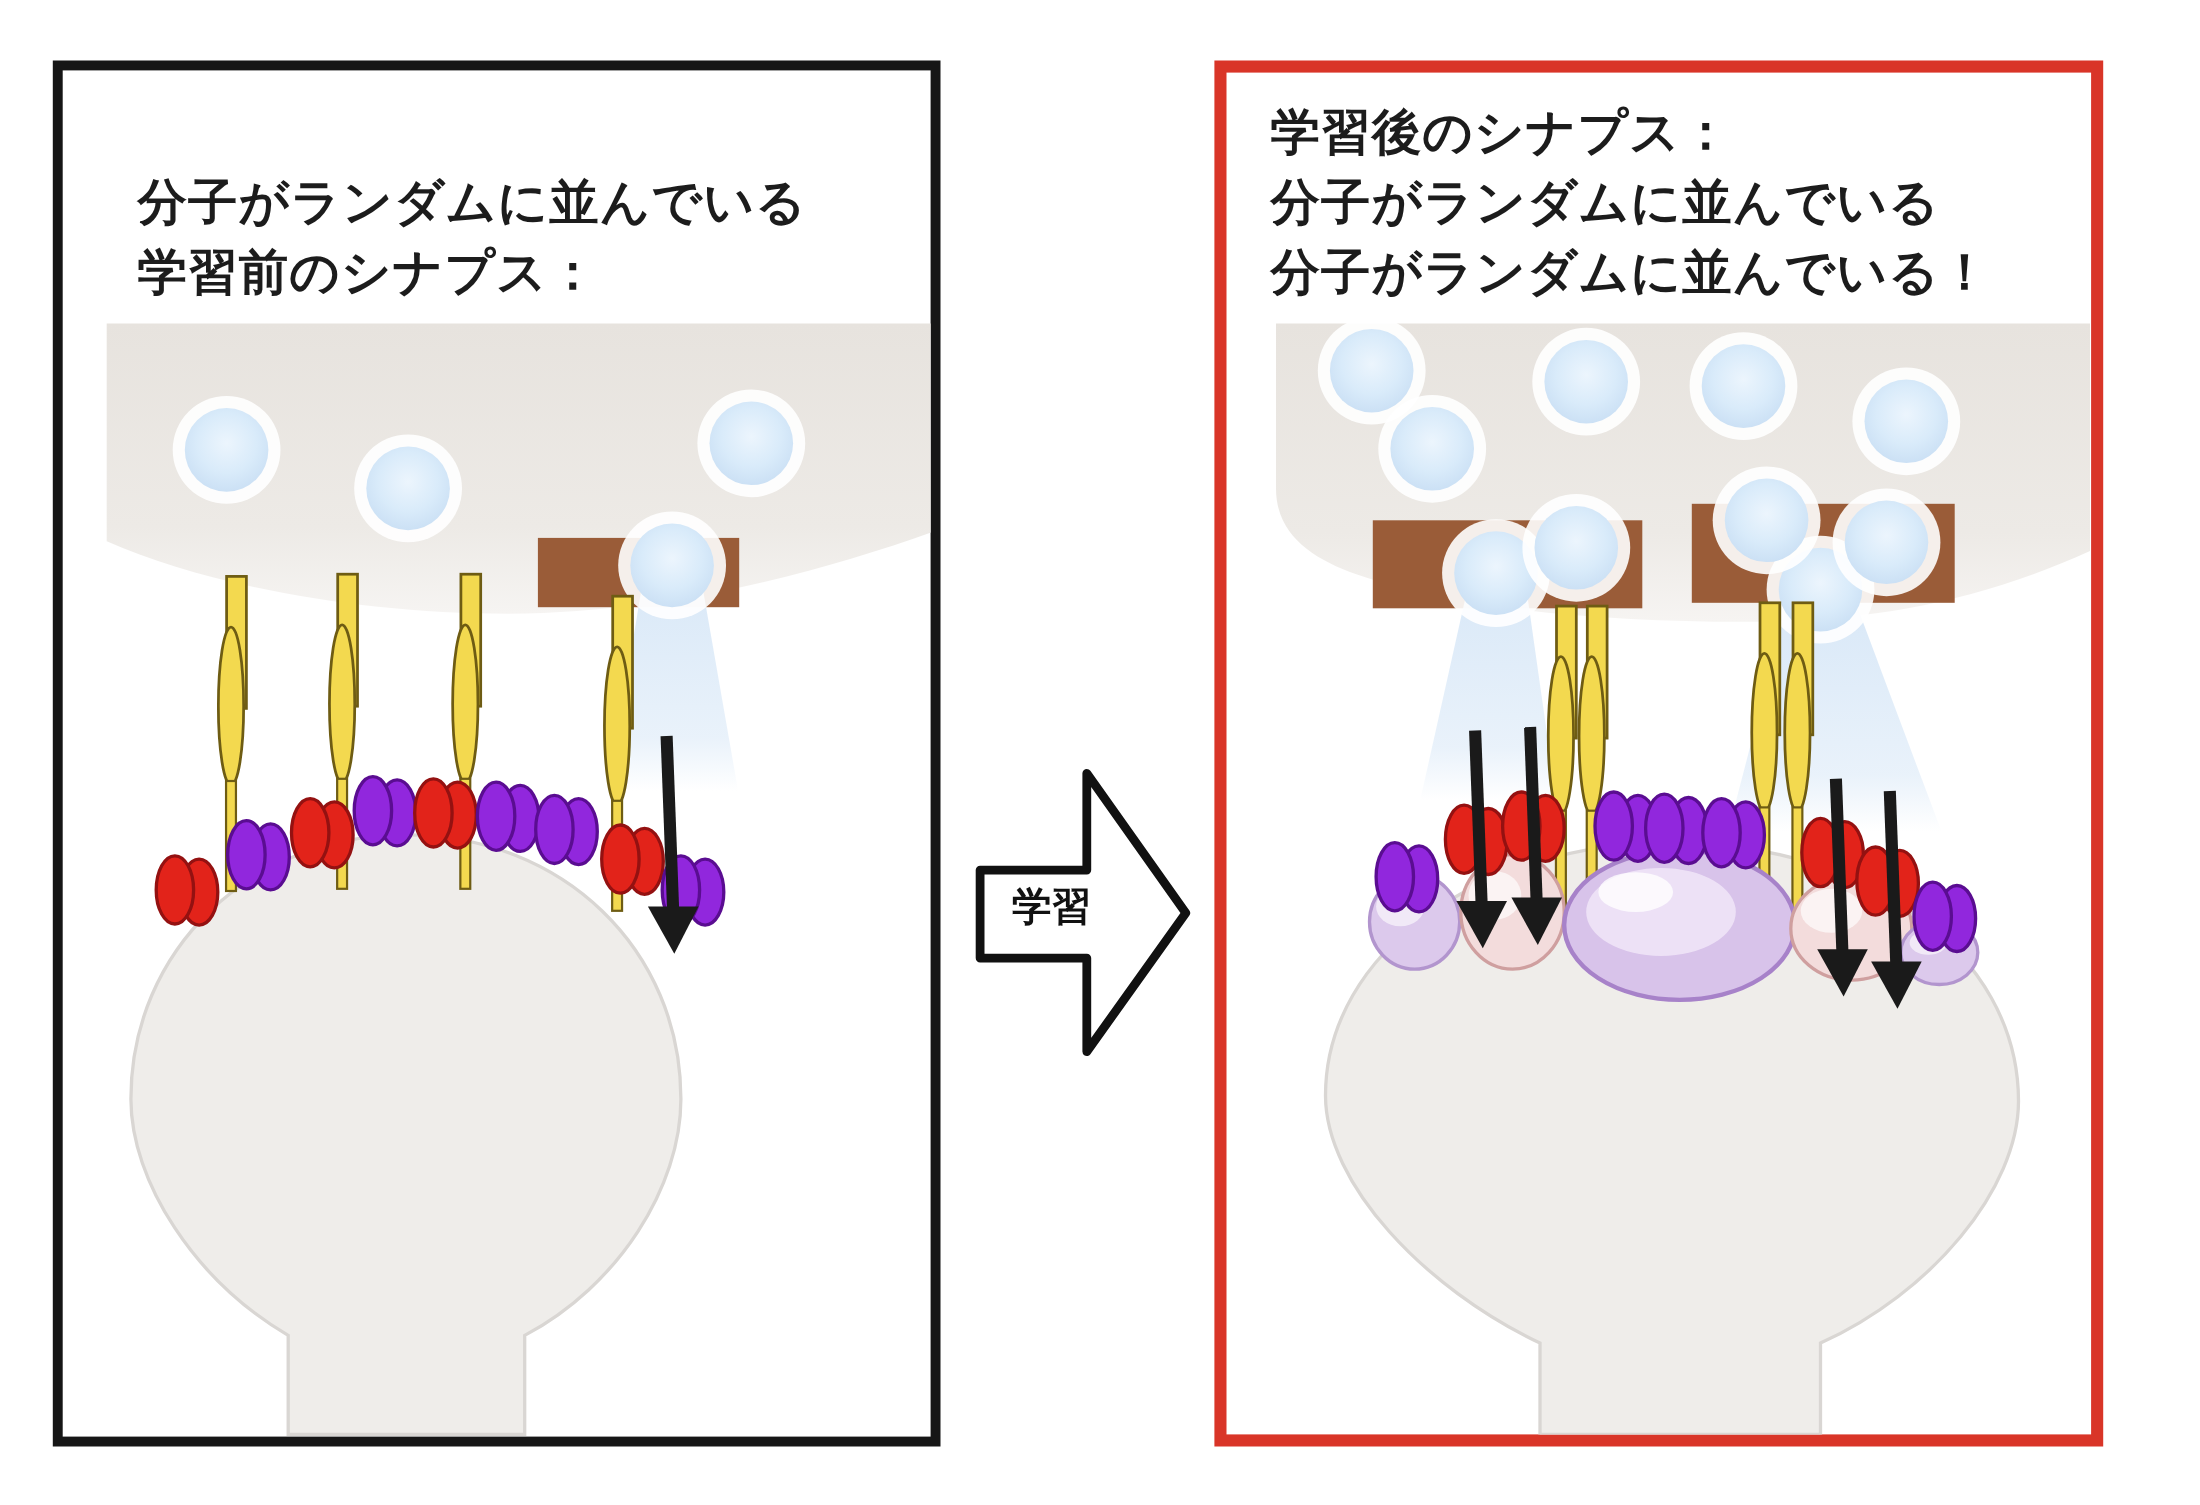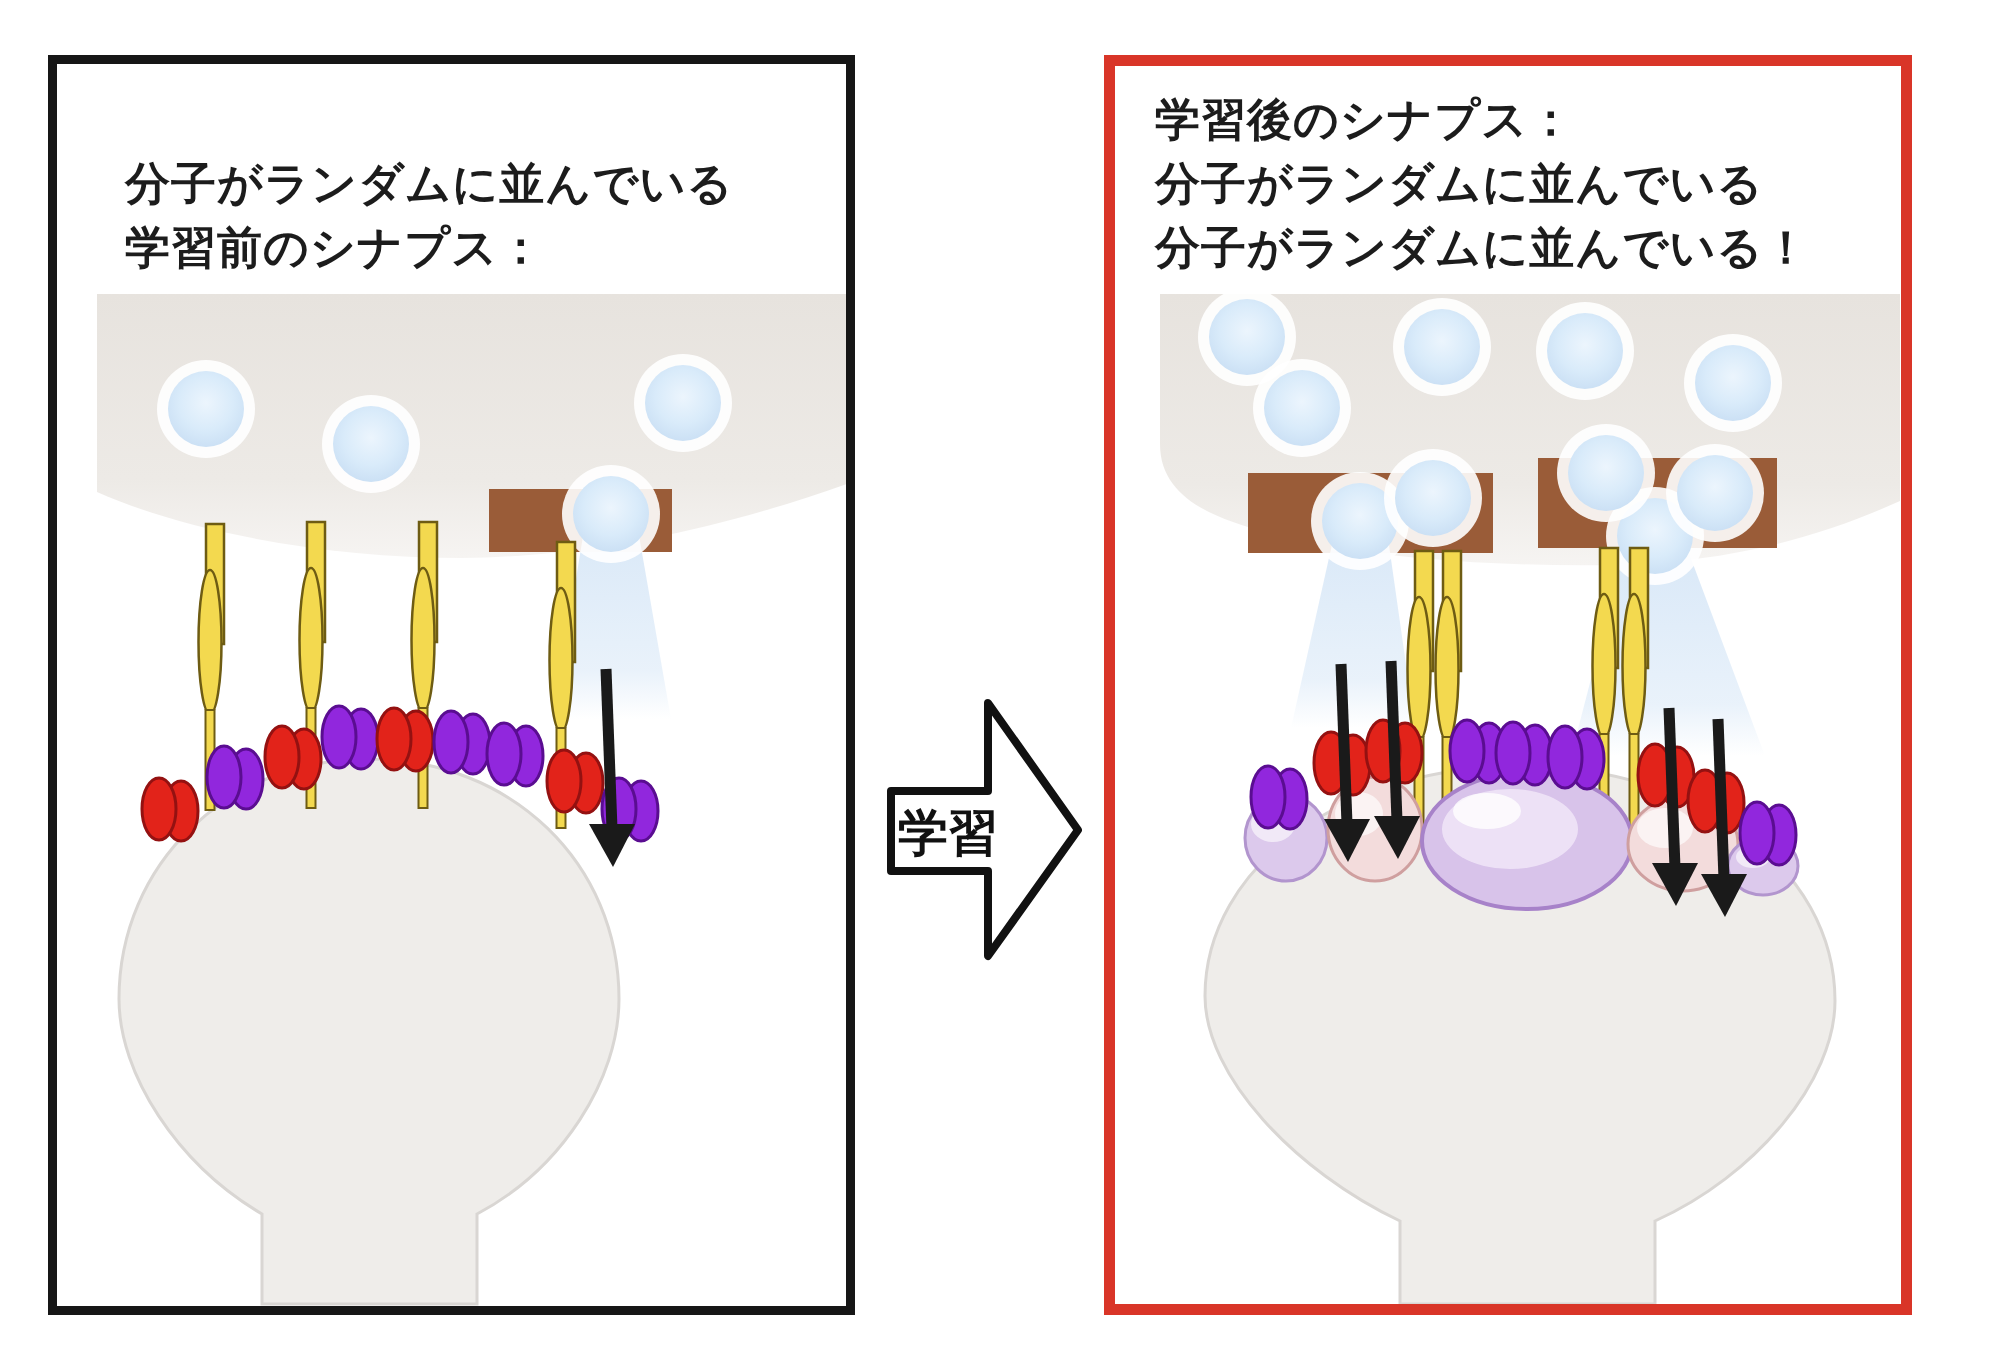--- a/index.html
+++ b/index.html
@@ -9,22 +9,22 @@
   #panel-before{left:48px;width:807px;border:9px solid #161616;}
   #panel-after{left:1104px;width:808px;border:11px solid #d93528;}
   .panel svg{position:absolute;left:0;top:0;width:100%;height:100%;}
   .ptitle{position:absolute;z-index:5;color:#1c1c1c;font-size:45px;line-height:64px;
           font-weight:600;letter-spacing:1px;white-space:nowrap;}
   #title-before{left:68px;top:88px;}
   #title-after{left:40px;top:22px;}
   .ptitle span{display:block;}
   #learn-arrow{position:absolute;left:878px;top:688px;width:214px;height:284px;}
   #learn-arrow svg{position:absolute;left:0;top:0;}
-  #learn-arrow .lbl{position:absolute;left:20px;top:112px;width:106px;text-align:left;
-                    font-size:50px;font-weight:600;color:#111;}
+  #learn-arrow .lbl{position:absolute;left:8px;top:112px;width:106px;text-align:right;
+                    font-size:36px;font-weight:600;color:#111;}
 </style>
 </head>
 <body>
 
 <div id="stage">
 
   <div class="panel" id="panel-before">
     <div class="ptitle" id="title-before">
       <span>分子がランダムに並んでいる</span>
       <span>学習前のシナプス：</span>

